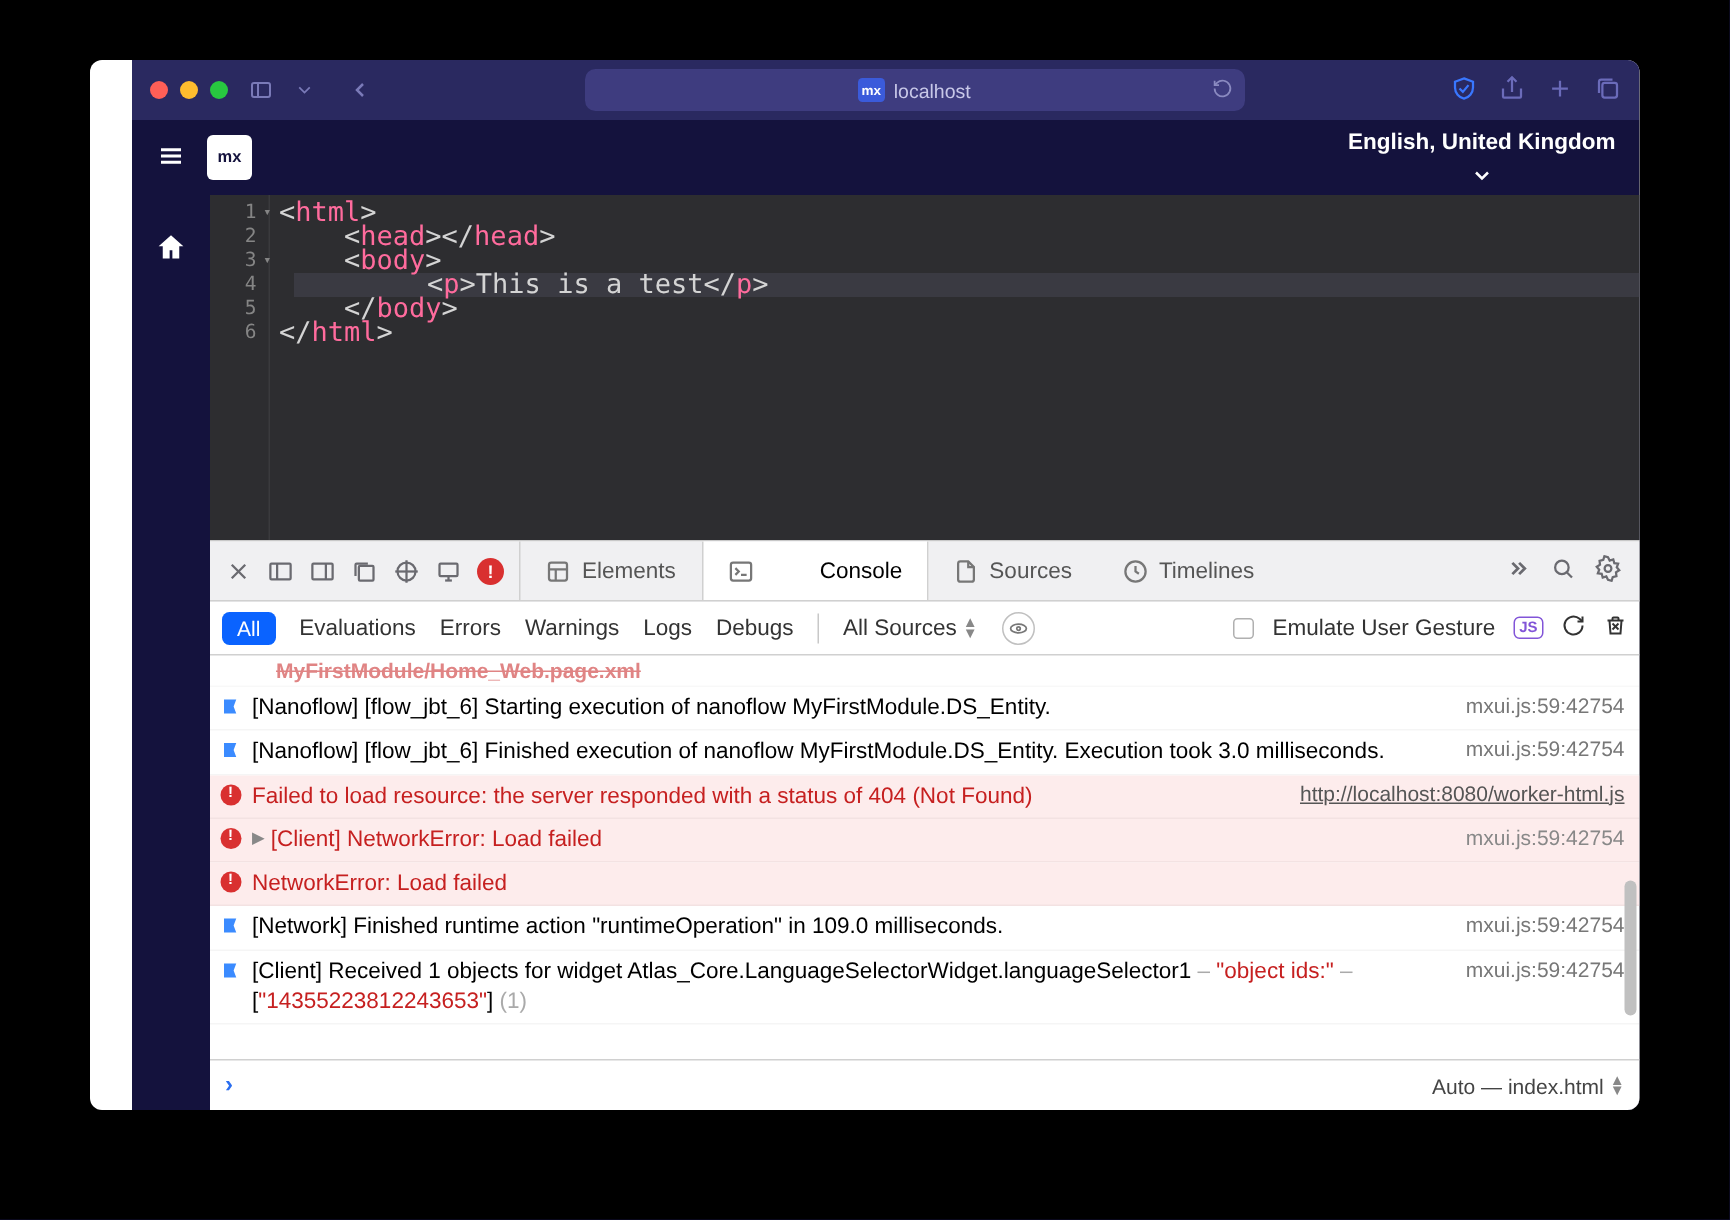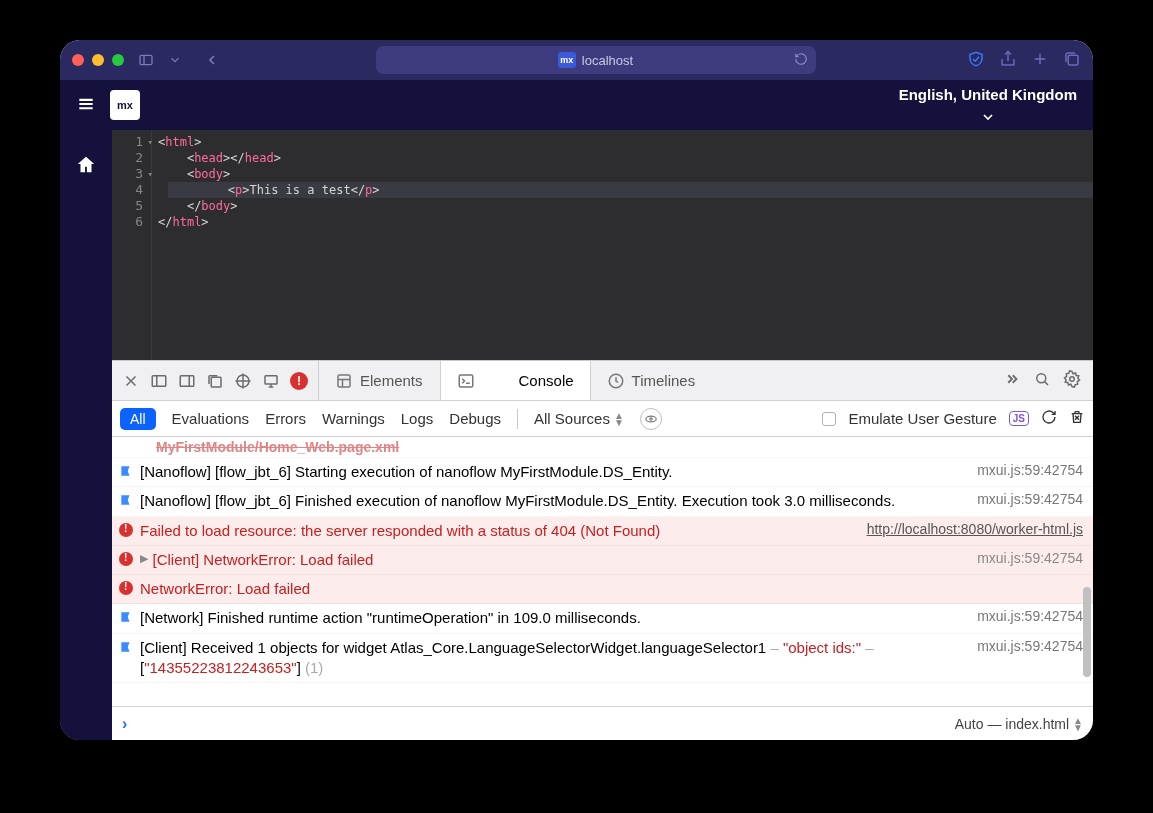--- a/index.html
+++ b/index.html
@@ -11,25 +11,26 @@
     font-size: 14px;
     overflow: hidden;
   }
   .window {
     position: absolute;
     left: 60px;
     top: 40px;
     width: 1033px;
     height: 700px;
     background: #fff;
-    border-radius: 20px;
+    border-radius: 8px;
     overflow: hidden;
     box-shadow: 0 20px 60px rgba(0,0,0,0.5);
     display: flex;
     flex-direction: column;
+    padding-left: 28px;
   }
   
   .titlebar {
     height: 40px;
     background: #2a2960;
     display: flex;
     align-items: center;
     padding: 0 12px;
     gap: 10px;
     flex-shrink: 0;
@@ -108,21 +109,21 @@
     font-family: Menlo, Monaco, monospace; font-size:13px;
     text-align:right; padding:4px 8px 0 0; line-height:16px;
     border-right:1px solid #3a3a3d;
     user-select:none;
   }
   .gutter .ln { position:relative; }
   .gutter .fold::after {
     content:"▾"; position:absolute; right:-10px; font-size:9px; color:#858585;
   }
   .code {
-    flex:1; font-family: Menlo, Monaco, monospace; font-size:12px;
+    flex:1; font-family: Menlo, Monaco, monospace; font-size:18px;
     color:#d4d4d4; padding:4px 0 0 4px; line-height:16px;
     white-space:pre; overflow:auto;
   }
   .code .row { height:16px; padding-left:2px; }
   .code .row.hl { background:#3a3a42;margin-left:12px; }
   .cp { color:#d4d4d4; } 
   .ct { color:#ff6b9d; } 
   .cx { color:#d4d4d4; } 
   
   .devtools {
@@ -381,20 +382,27 @@
               </svg>
             <span>Elements</span>
           </div>
           <div class="dt-tab active">
             <svg viewBox="0 0 24 24" fill="none" stroke="currentColor" stroke-width="2">
                 <rect x="3" y="4" width="18" height="16" rx="2"></rect>
                 <polyline points="7 9 10 12 7 15"></polyline>
                 <line x1="12" y1="15" x2="17" y2="15"></line>
               </svg>
             <span>Console</span>
+          </div>
+          <div class="dt-tab">
+            <svg viewBox="0 0 24 24" fill="none" stroke="currentColor" stroke-width="2">
+                <path d="M14 3H7a2 2 0 00-2 2v14a2 2 0 002 2h10a2 2 0 002-2V8l-5-5z"></path>
+                <polyline points="14 3 14 8 19 8"></polyline>
+              </svg>
+            <span>Sources</span>
           </div>
           <div class="dt-tab">
             <svg viewBox="0 0 24 24" fill="none" stroke="currentColor" stroke-width="2">
                 <circle cx="12" cy="12" r="9"></circle>
                 <polyline points="12 7 12 12 15 14"></polyline>
               </svg>
             <span>Timelines</span>
           </div>
           <div class="dt-tabs-right">
             <span><svg viewBox="0 0 24 24" fill="none" stroke="currentColor" stroke-width="2.5">

